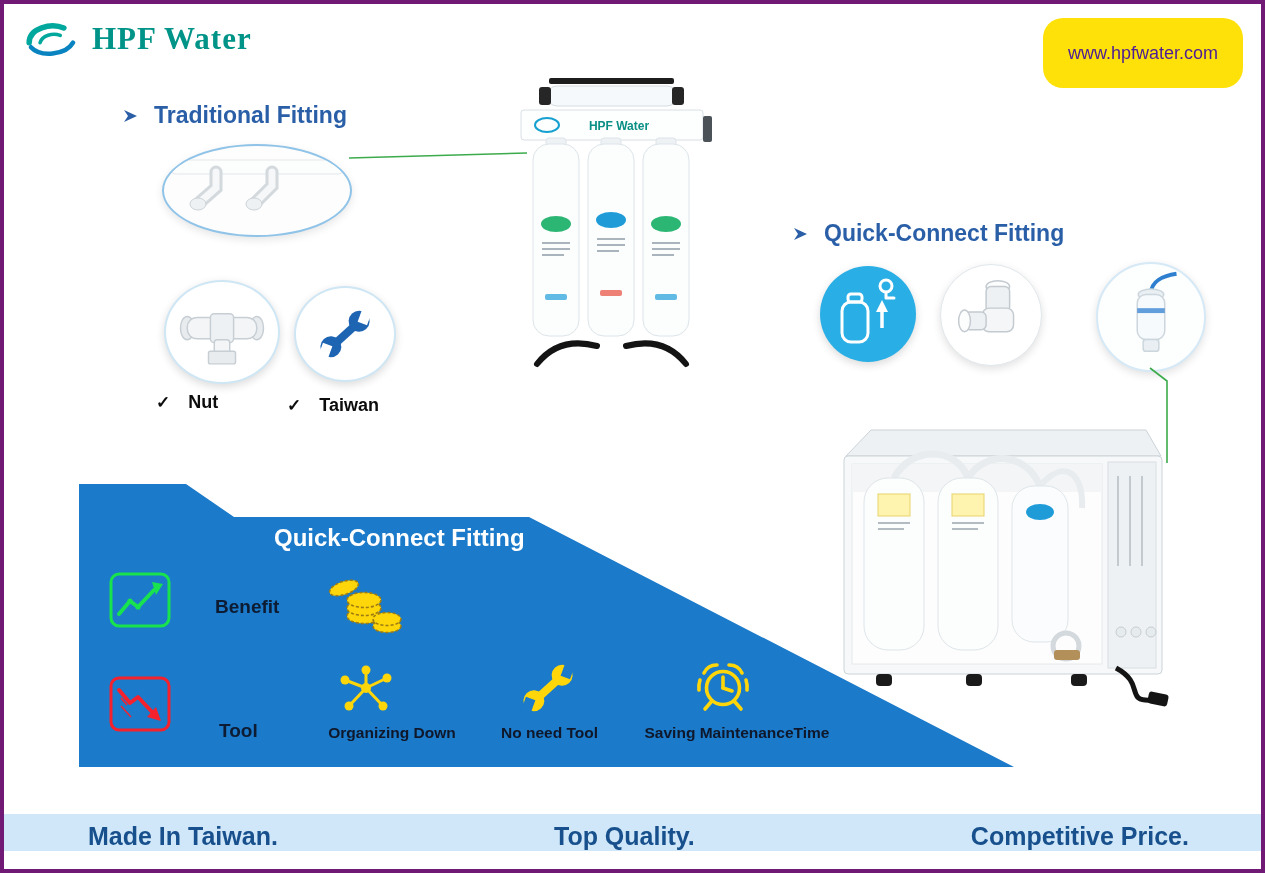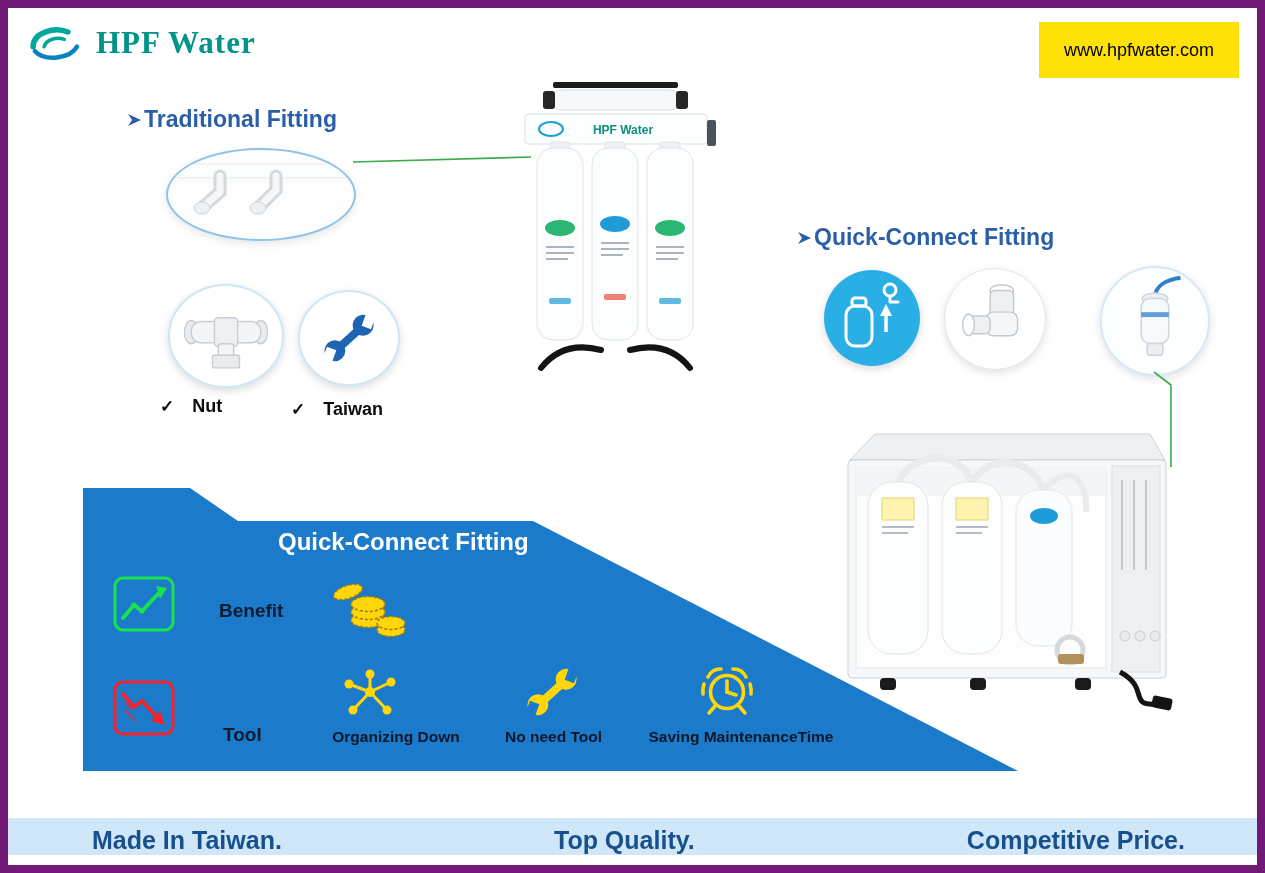--- a/index.html
+++ b/index.html
@@ -1,36 +1,36 @@
 <!DOCTYPE html>
 <html><head>
 <meta charset="utf-8">
 <style>
   * { margin:0; padding:0; box-sizing:border-box; }
   html,body { background:#ffffff; }
   body { font-family:"Liberation Sans", sans-serif; }
 
   .page {
     position:relative; width:1265px; height:873px;
-    background:#ffffff; border:8px solid #701a75; overflow:hidden;
+    background:#ffffff; border:4px solid #701a75; overflow:hidden;
   }
 
   
   .logo { position:absolute; left:16px; top:12px; display:flex; align-items:center; gap:8px; }
   .logo-text {
     font-family:"Liberation Serif", serif; font-weight:bold; font-size:31px;
     color:#009488; letter-spacing:1px;
   }
   .contact-box {
-    position:absolute; right:18px; top:14px; width:200px; padding:16px 6px;
-    background:#ffe10a; text-align:center; font-size:18px; line-height:1.35; color:#000000;
-  }
-
-  
-  .heading { position:absolute; display:flex; align-items:center; 
+    position:absolute; right:18px; top:14px; width:200px; padding:23px 6px;
+    background:#ffe10a; text-align:center; font-size:18px; line-height:1.35; color:#4c1d95;border-radius:20px;
+  }
+
+  
+  .heading { position:absolute; display:flex; align-items:center; gap:14px;
     font-size:23px; font-weight:bold; color:#2a5fa8; }
   .heading-traditional { left:118px; top:98px; }
   .heading-quick { left:788px; top:216px; }
 
   
   .ellipse-photo {
     position:absolute; left:158px; top:140px; width:190px; height:93px;
     background:#fdfdfd; border:2px solid #8fc3e8; border-radius:50%;
     box-shadow:0 3px 8px rgba(0,0,0,.10); display:flex; align-items:center; justify-content:center;
     overflow:hidden;

